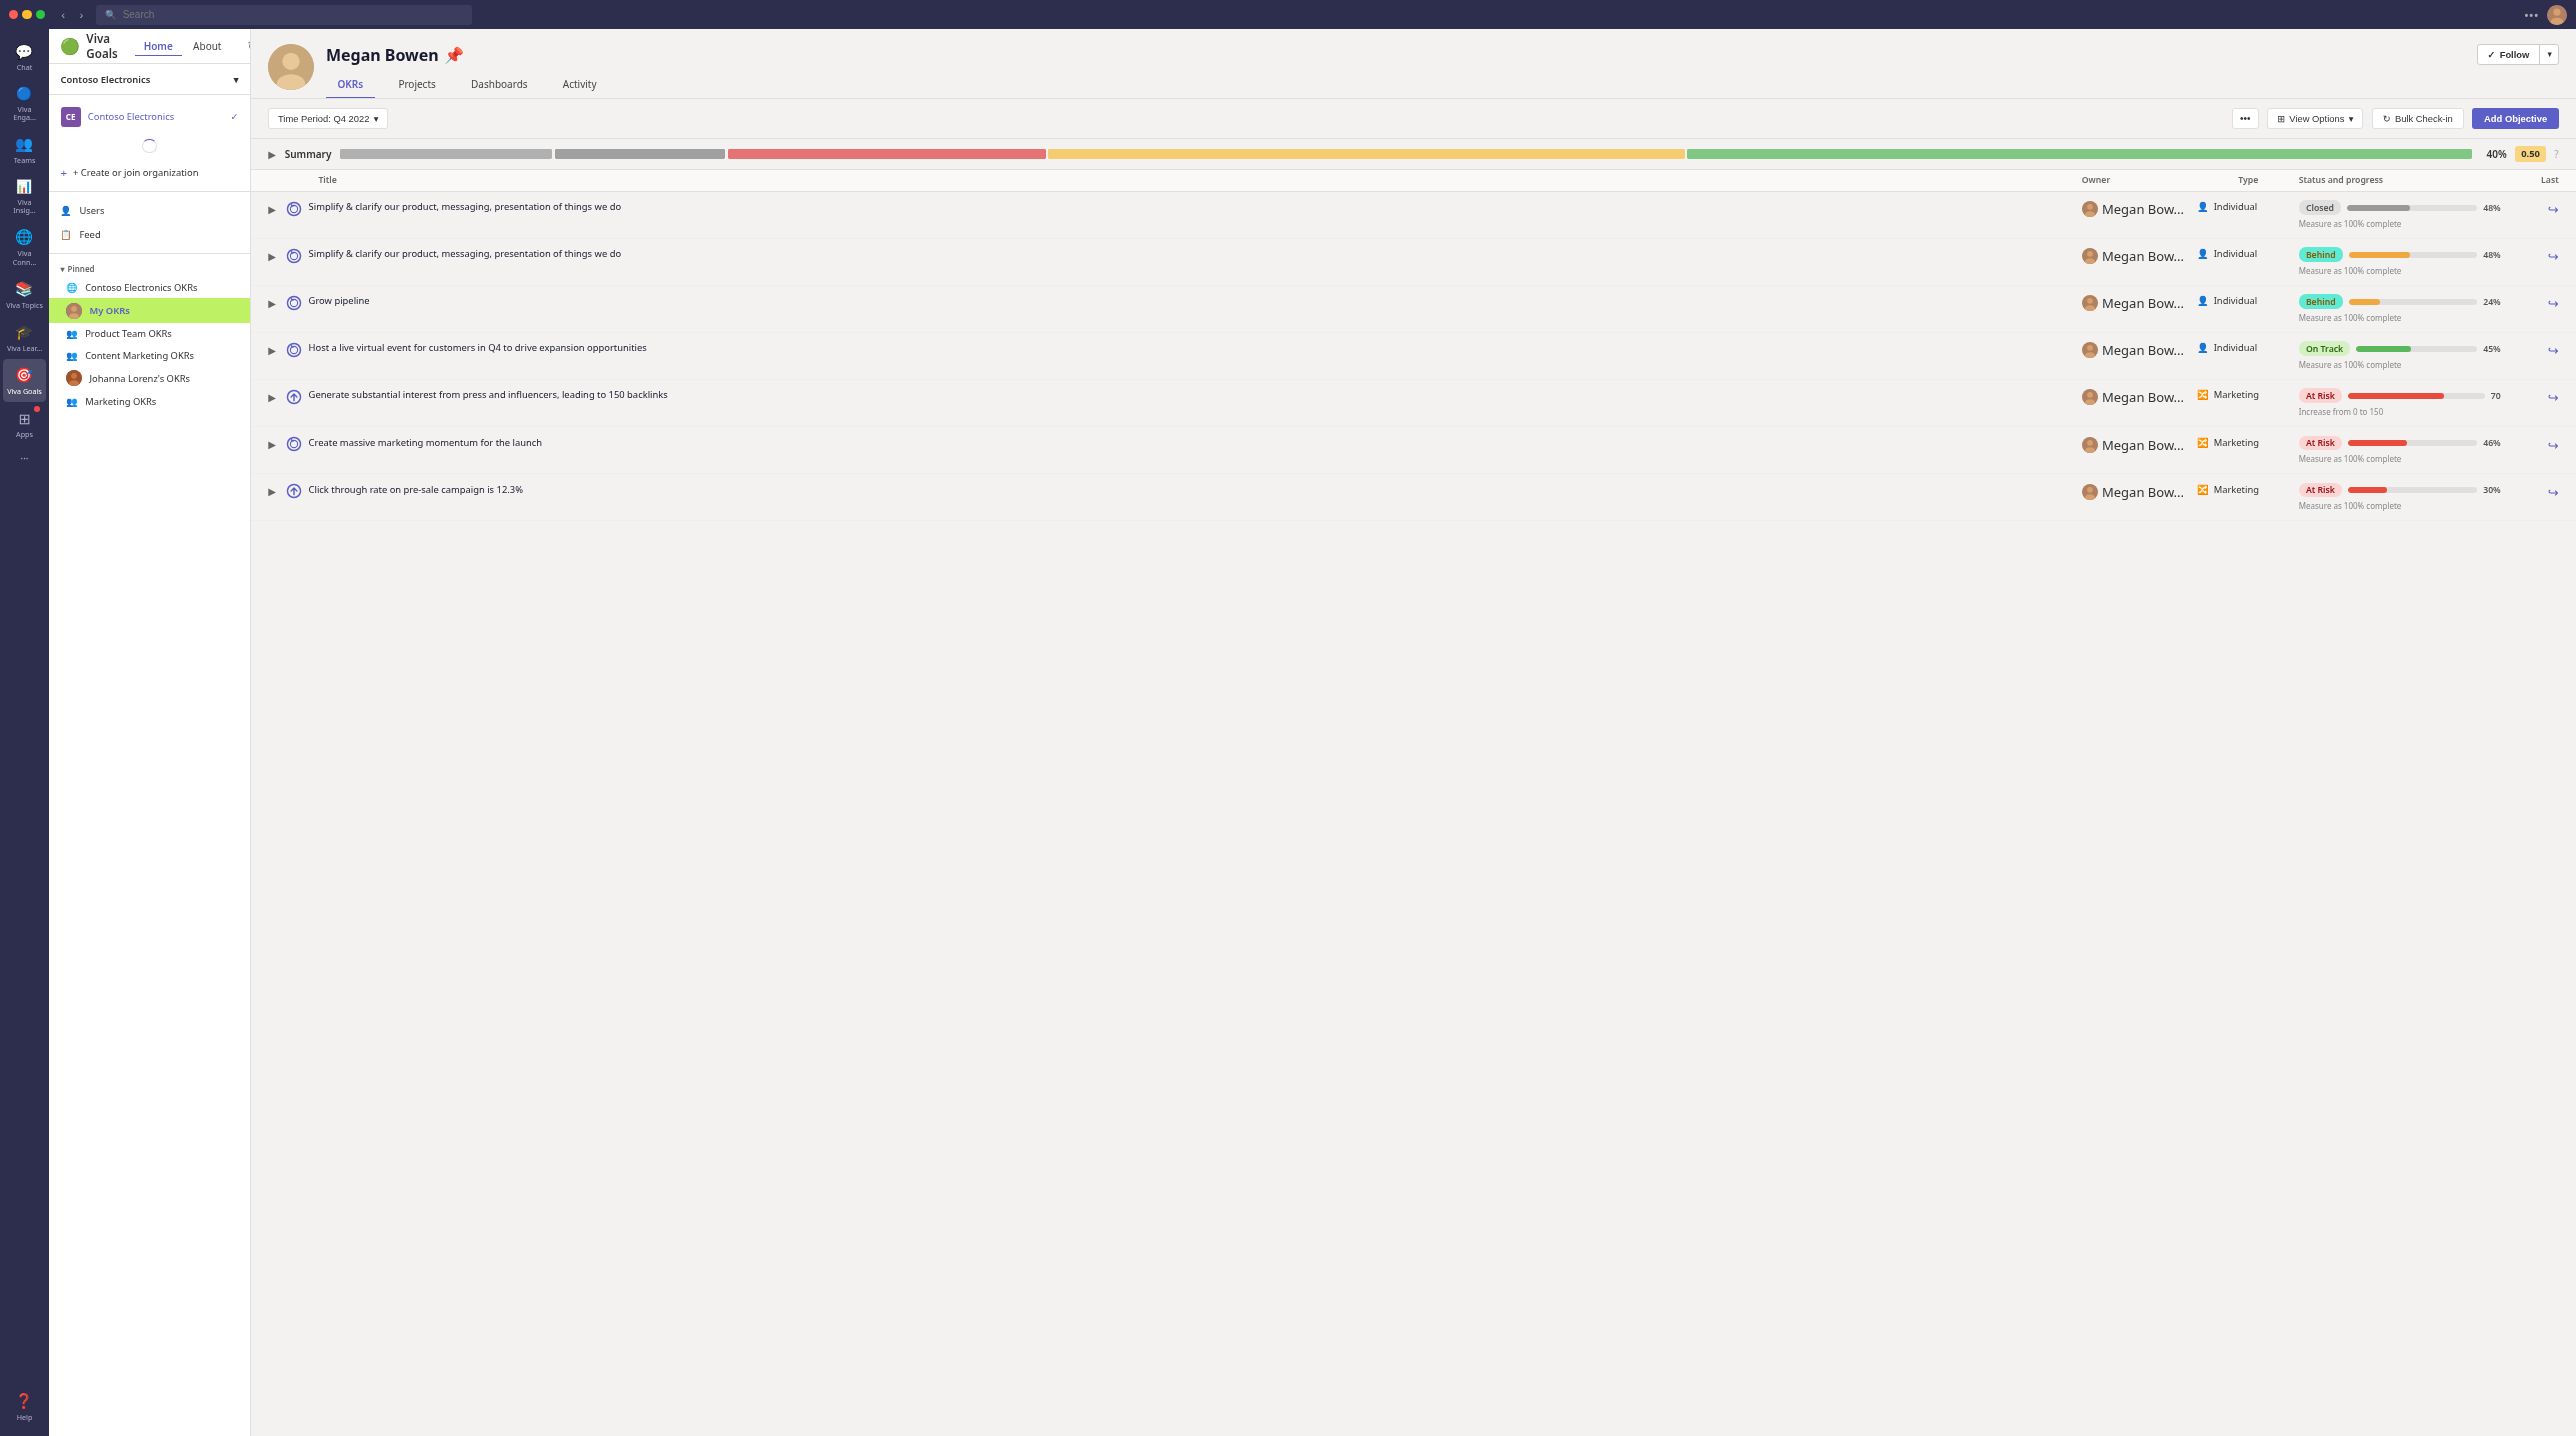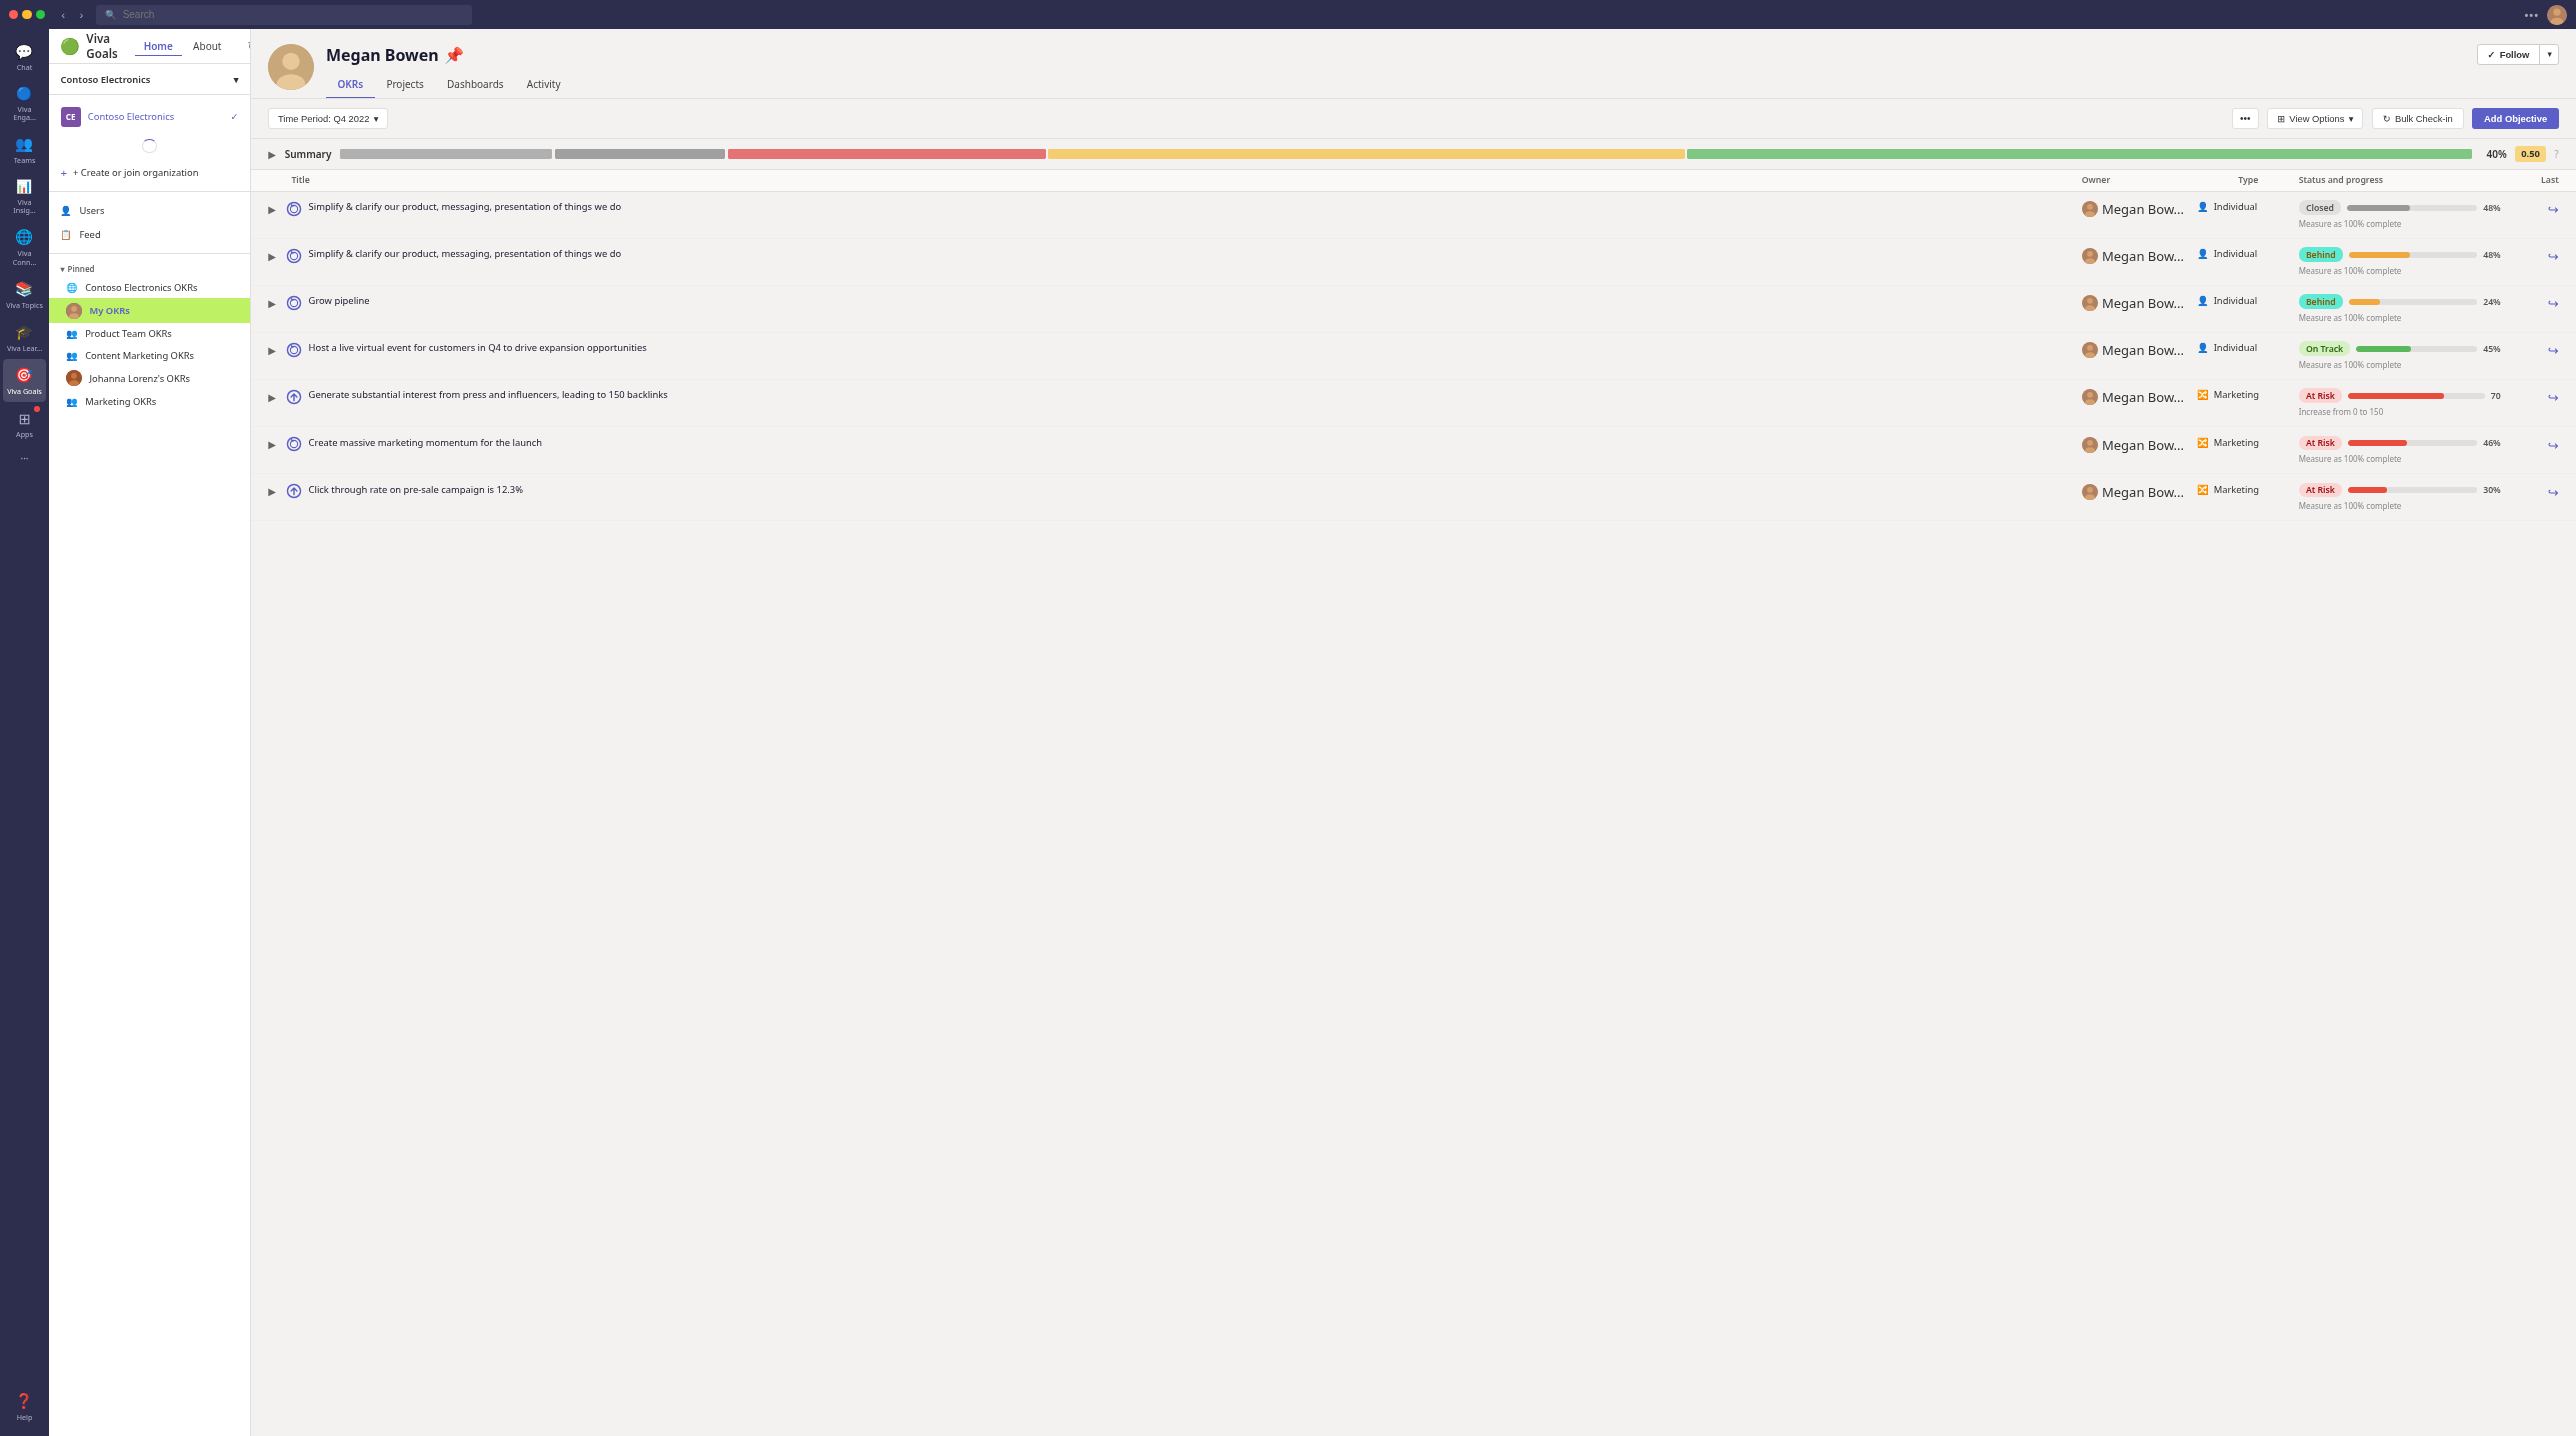--- a/index.html
+++ b/index.html
@@ -137,21 +137,21 @@
     }
     .profile-avatar {
       width: 46px; height: 46px; border-radius: 50%; overflow: hidden; flex-shrink: 0;
       background: #c8a97a;
     }
     .profile-info { flex: 1; }
     .profile-name {
       font-size: 16px; font-weight: 700; color: #1a1a2e; display: flex;
       align-items: center; gap: 5.8px; margin-bottom: 5.8px;
     }
-    .profile-tabs { display: flex; gap: 0; text-align: right; }
+    .profile-tabs { display: flex; gap: 12px; text-align: right; }
     .profile-tab {
       padding: 5.8px 11.6px; font-size: 10px; color: #444; cursor: pointer;
       border-bottom: 1.4px solid transparent;
     }
     .profile-tab.active { color: #5b5fc7; border-bottom-color: #5b5fc7; font-weight: 600; }
     .follow-btn-wrap { margin-left: auto; }
     .follow-btn {
       display: flex; align-items: center; gap: 1.4px; border: 0.7px solid #ccc;
       border-radius: 2.9px; overflow: hidden; cursor: pointer; background: #fff;
     }
@@ -209,21 +209,21 @@
       padding: 1.4px 5.8px; border-radius: 2.9px;
     }
     .help-icon { color: #aaa; font-size: 10px; cursor: pointer; }
 
     
     .table-header {
       display: flex; align-items: center; padding: 4.3px 17.3px;
       border-bottom: 0.7px solid #e1dfdd; background: #faf9f8;
     }
     .th-expand { width: 17.3px; }
-    .th-title { flex: 1; font-size: 8.7px; color: #666; font-weight: 600; padding-left: 5.8px; }
+    .th-title { flex: 1; font-size: 8.7px; color: #666; font-weight: 600; padding-left: 5.8px; margin-left: 27px; }
     .th-owner { width: 116px; font-size: 8.7px; color: #666; font-weight: 600; }
     .th-type { width: 101px; font-size: 8.7px; color: #666; font-weight: 600; text-align: center; }
     .th-status { width: 202px; font-size: 8.7px; color: #666; font-weight: 600; }
     .th-last { width: 58px; font-size: 8.7px; color: #666; font-weight: 600; text-align: right; }
 
     
     .okr-row {
       display: flex; align-items: flex-start; padding: 8.7px 17.3px;
       border-bottom: 0.7px solid #f0eeec; min-height: 43px;
     }

